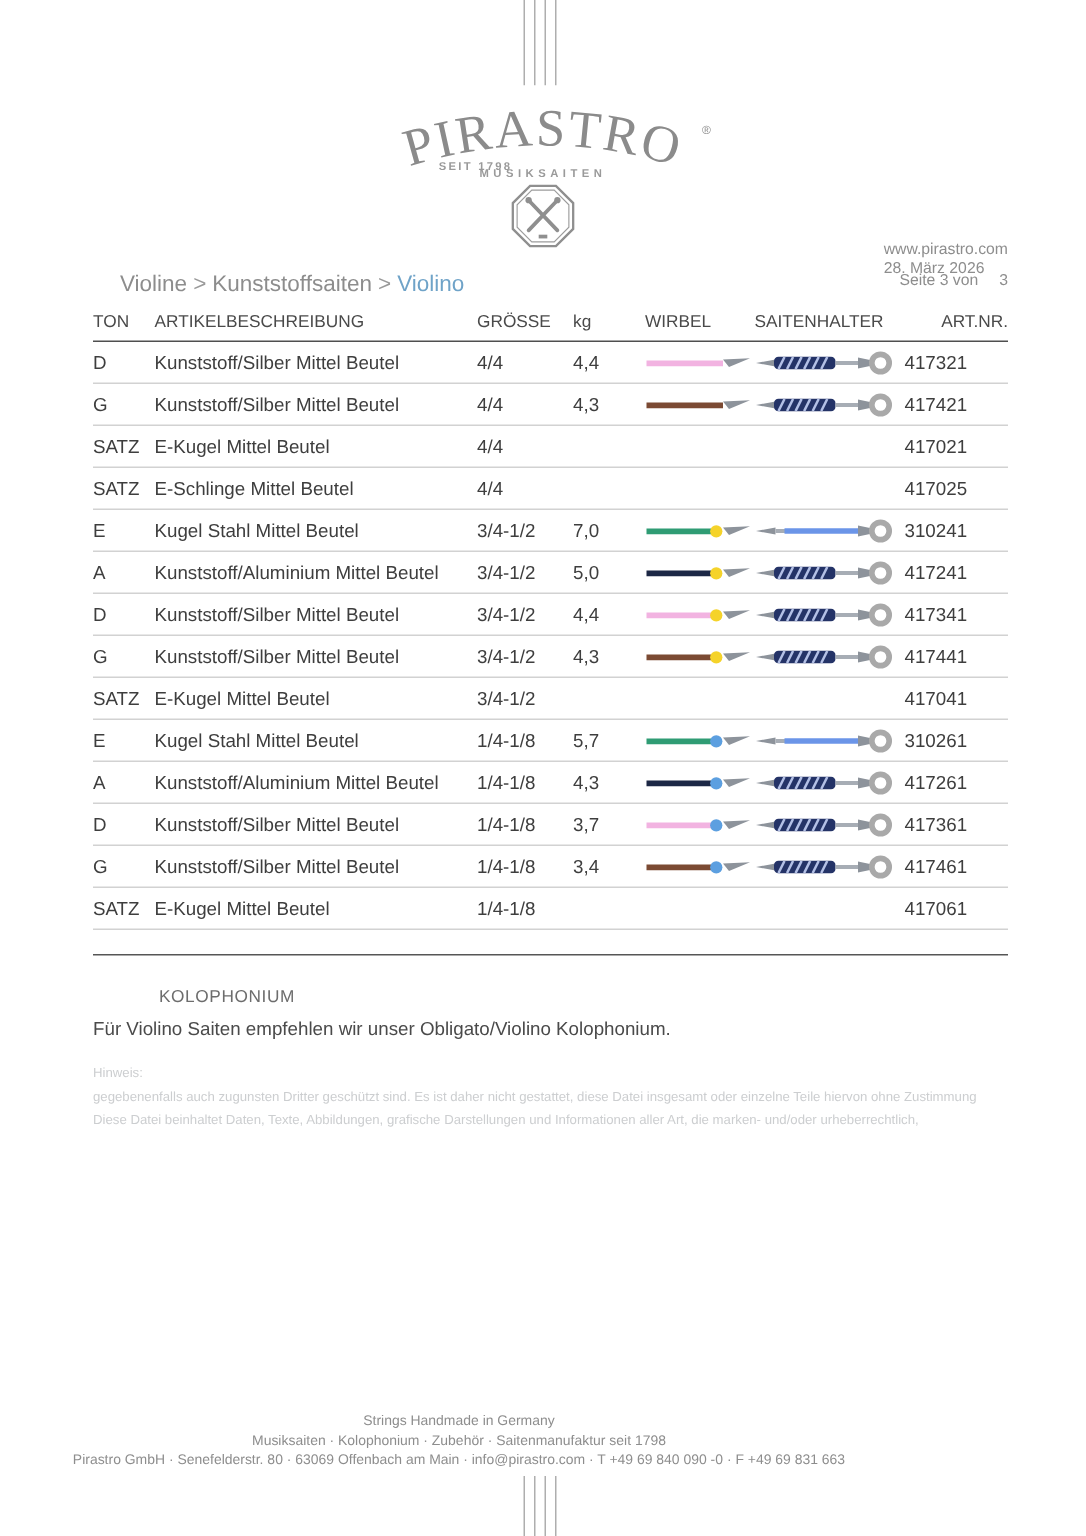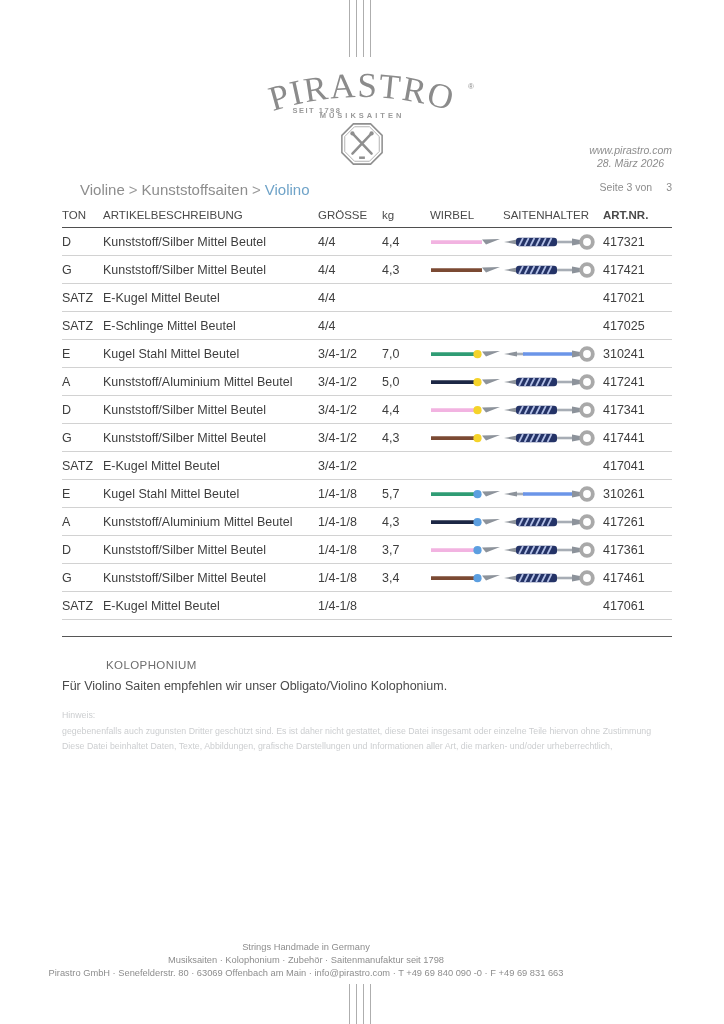--- a/index.html
+++ b/index.html
@@ -6,33 +6,33 @@
   .page{position:relative;width:724px;height:1024px;margin:0 auto;background:#ffffff;
         font-family:"Liberation Sans",sans-serif;overflow:hidden;}
   .abs{position:absolute;}
 
   
   .strings-svg{display:block;}
   .seit{top:62px;left:0;width:634px;text-align:center;font-size:7.5px;font-weight:bold;
         letter-spacing:1.5px;color:#9a9a9a;margin-top:44px;}
   .musik{top:111px;left:0;width:724px;text-align:center;font-size:7.5px;font-weight:bold;
         letter-spacing:3px;color:#9a9a9a;}
-  .hdr-right{top:144px;right:52px;text-align:center;font-size:10.5px;color:#8d8d8d;line-height:13px;font-style:italic;}
+  .hdr-right{top:160px;right:52px;text-align:left;font-size:10.5px;color:#8d8d8d;line-height:13px;}
   .pageinfo{top:181px;right:52px;text-align:right;font-size:10.5px;color:#8d8d8d;}
   .pageinfo .num{display:inline-block;margin-left:14px;}
   .breadcrumb{top:181px;left:62px;font-size:15px;color:#8d8d8d;margin-left:18px;}
   .crumb{color:#8d8d8d;}
   .crumb-active{color:#6fa3c8;}
   .crumb-sep{margin:0 4px;color:#9a9a9a;}
 
   
   .tbl{top:203px;left:62px;width:610px;}
   .tr{display:grid;grid-template-columns:41px 215px 64px 48px 73px 100px 69px;align-items:center;}
   .thead{height:24px;color:#4a4a4a;font-size:11.5px;}
-  .thead .c7{font-weight:bold;}
+  .thead .c7{text-align:right;}
   .hline{border-top:1.6px solid #4f4f4f;}
   .trow{height:27px;border-bottom:1px solid #d2d2d2;color:#3e3e3e;font-size:12.5px;}
   .trow .c7{}
   .gfx{display:flex;align-items:center;height:100%;}
 
   
   .rule-dark{top:636px;left:62px;width:610px;border-top:1.6px solid #565656;}
   .kolo-h{top:659px;left:62px;font-size:11.5px;letter-spacing:.4px;color:#6d6d6d;margin-left:44px;}
   .kolo-t{top:679px;left:62px;font-size:12.5px;color:#4a4a4a;}
   .hinweis{top:708px;left:62px;width:616px;color:#ccced0;font-size:8.8px;line-height:15.5px;

